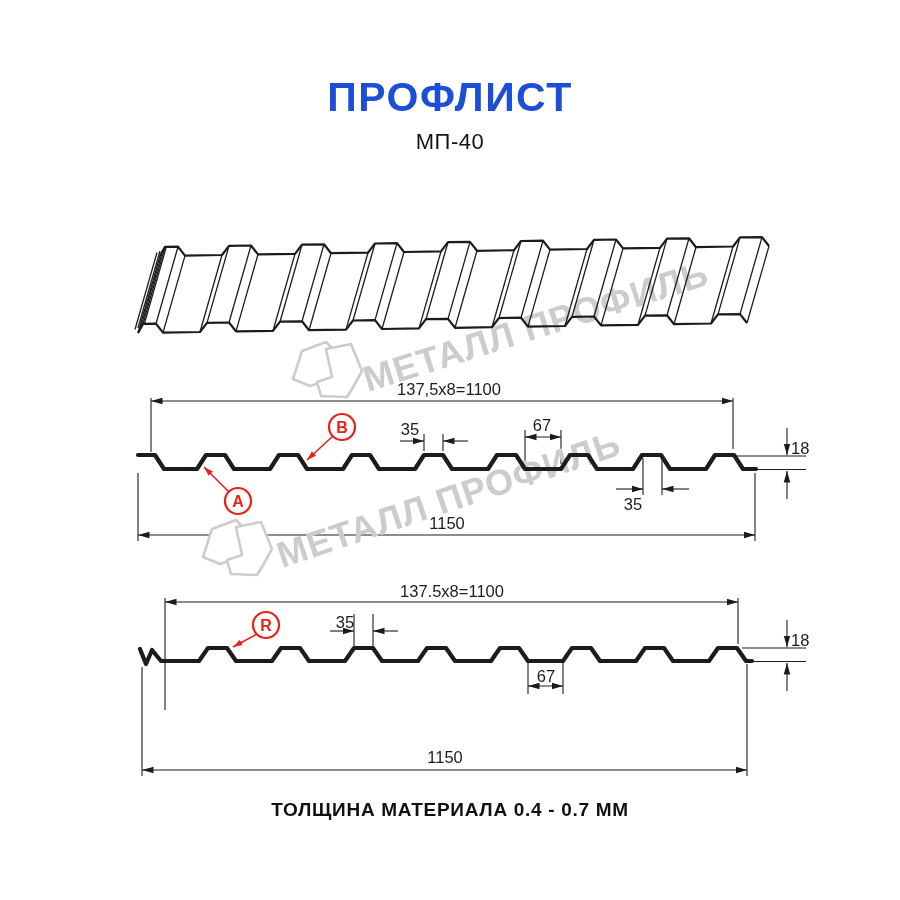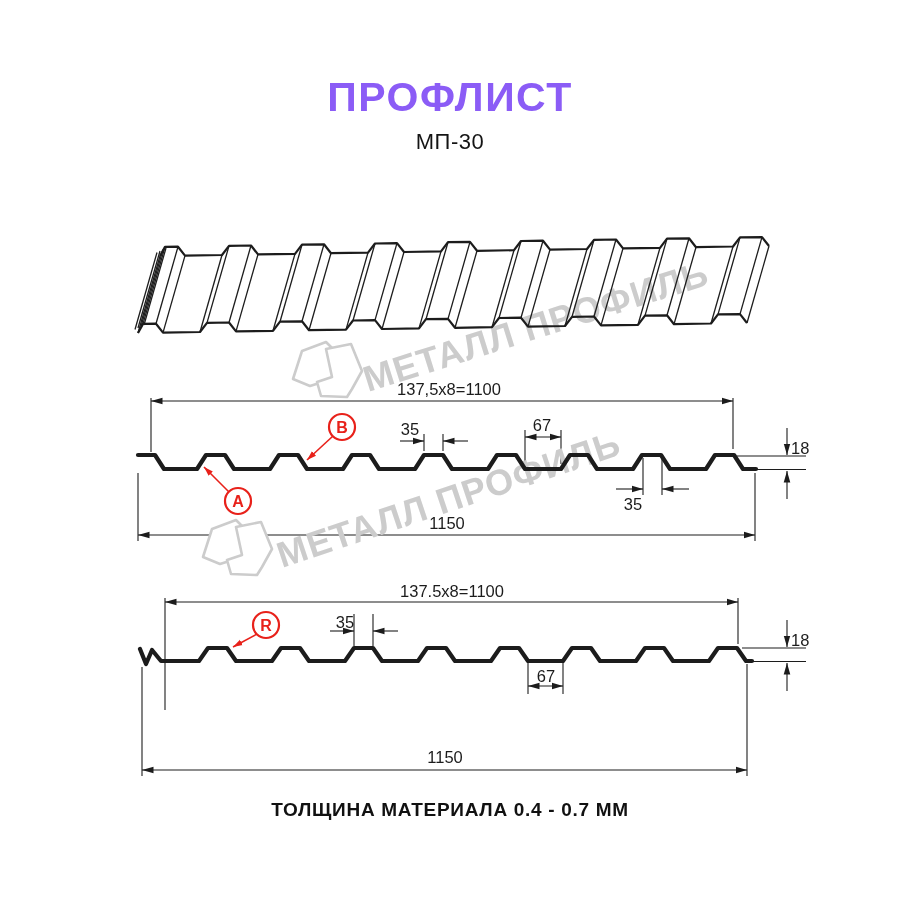--- a/index.html
+++ b/index.html
@@ -1,18 +1,18 @@
 <!DOCTYPE html>
 <html style="--line: #1c1c1c; --red: #e8211a; --wm: #cccccc;"><head>
 <meta charset="utf-8">
 <style>
   html,body{margin:0;padding:0;background:#ffffff;}
   body{width:900px;height:900px;position:relative;font-family:"Liberation Sans",sans-serif;overflow:hidden;}
   .title{position:absolute;top:74px;left:0;width:900px;text-align:center;
-         font-size:41px;font-weight:700;letter-spacing:1.5px;color:#8b5cf6;}
+         font-size:41px;font-weight:700;letter-spacing:1.5px;color:#1d4ed8;}
   .subtitle{position:absolute;top:129px;left:0;width:900px;text-align:center;
          font-size:22px;font-weight:500;letter-spacing:0.5px;color:#141414;}
   .note{position:absolute;top:799px;left:0;width:900px;text-align:center;
          font-size:19px;font-weight:600;letter-spacing:0.7px;color:#111111;}
   svg{position:absolute;top:0;left:0;}
   .dim{stroke:var(--line);stroke-width:1.1px;fill:none;}
   .dimtxt{font-family:"Liberation Sans",sans-serif;font-size:16.5px;fill:var(--line);}
   .prof{stroke:var(--line);stroke-width:4.2px;fill:none;stroke-linejoin:round;stroke-linecap:round;}
   .s3thin{stroke:var(--line);stroke-width:1.3px;fill:none;}
   .s3prof{stroke:var(--line);stroke-width:2.2px;fill:none;stroke-linejoin:round;}
@@ -22,21 +22,21 @@
   .wmtext{font-family:"Liberation Sans",sans-serif;font-size:36px;font-weight:700;
           letter-spacing:1px;fill:var(--wm);}
   .wmlogo{stroke:var(--wm);stroke-width:2.6px;fill:#ffffff;stroke-linejoin:round;}
   #arr path{fill:var(--line);}
   #arrR path{fill:var(--red);}
 </style>
 </head>
 <body>
 
 <div class="title">ПРОФЛИСТ</div>
-<div class="subtitle">МП-30</div>
+<div class="subtitle">МП-40</div>
 
 <svg width="900" height="900" viewBox="0 0 900 900">
   <defs>
     <marker id="arr" viewBox="0 0 12 8" refX="11.5" refY="4" markerWidth="12" markerHeight="8" orient="auto-start-reverse" markerUnits="userSpaceOnUse">
         <path d="M0,0.7 L11.5,4 L0,7.3 Z"></path>
       </marker>
     <marker id="arrR" viewBox="0 0 10 7" refX="9.5" refY="3.5" markerWidth="10" markerHeight="7" orient="auto-start-reverse" markerUnits="userSpaceOnUse">
         <path d="M0,0.5 L9.5,3.5 L0,6.5 Z"></path>
       </marker>
   </defs>

